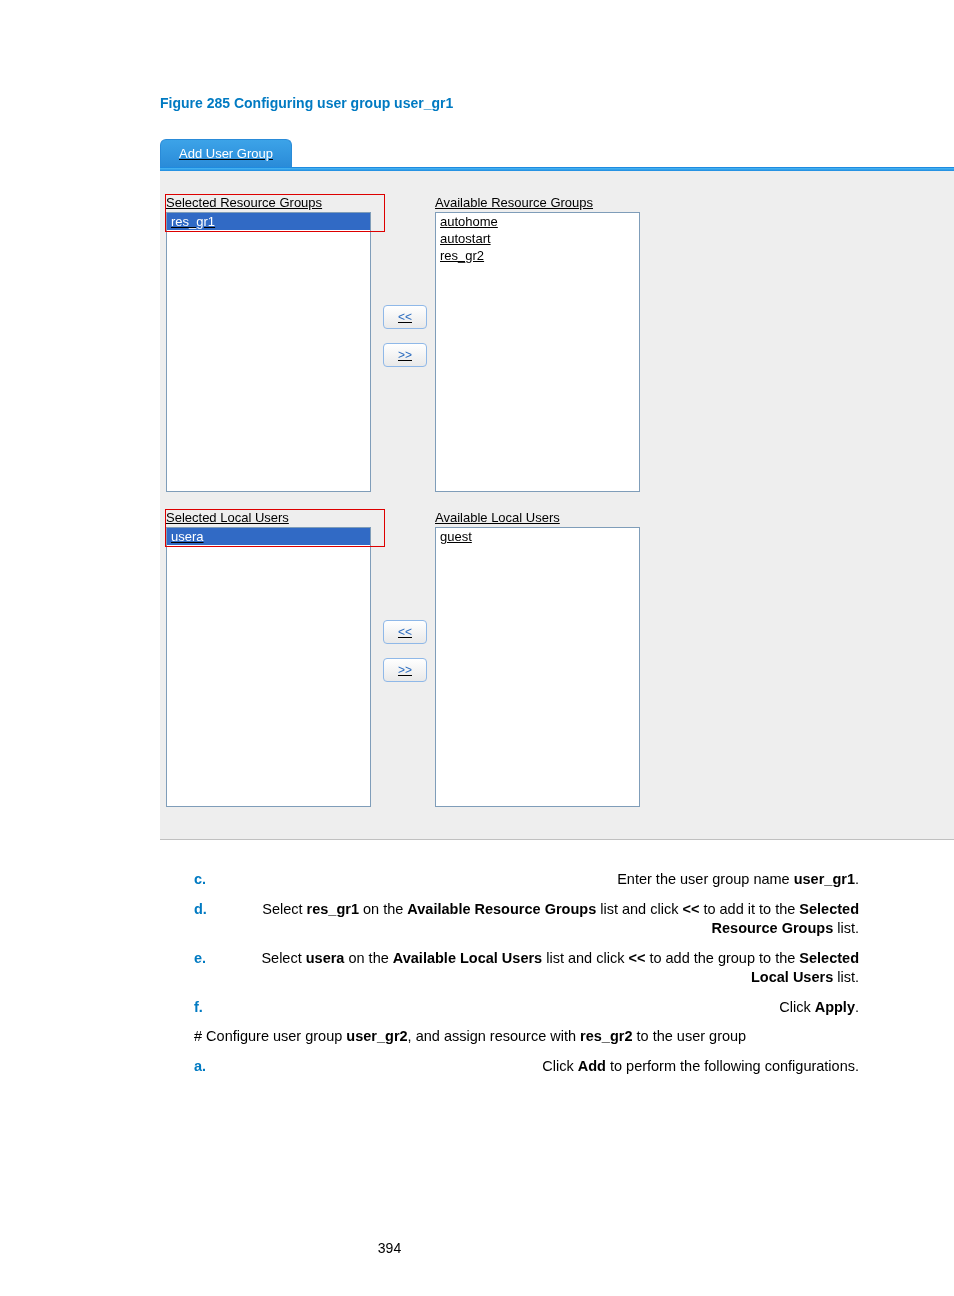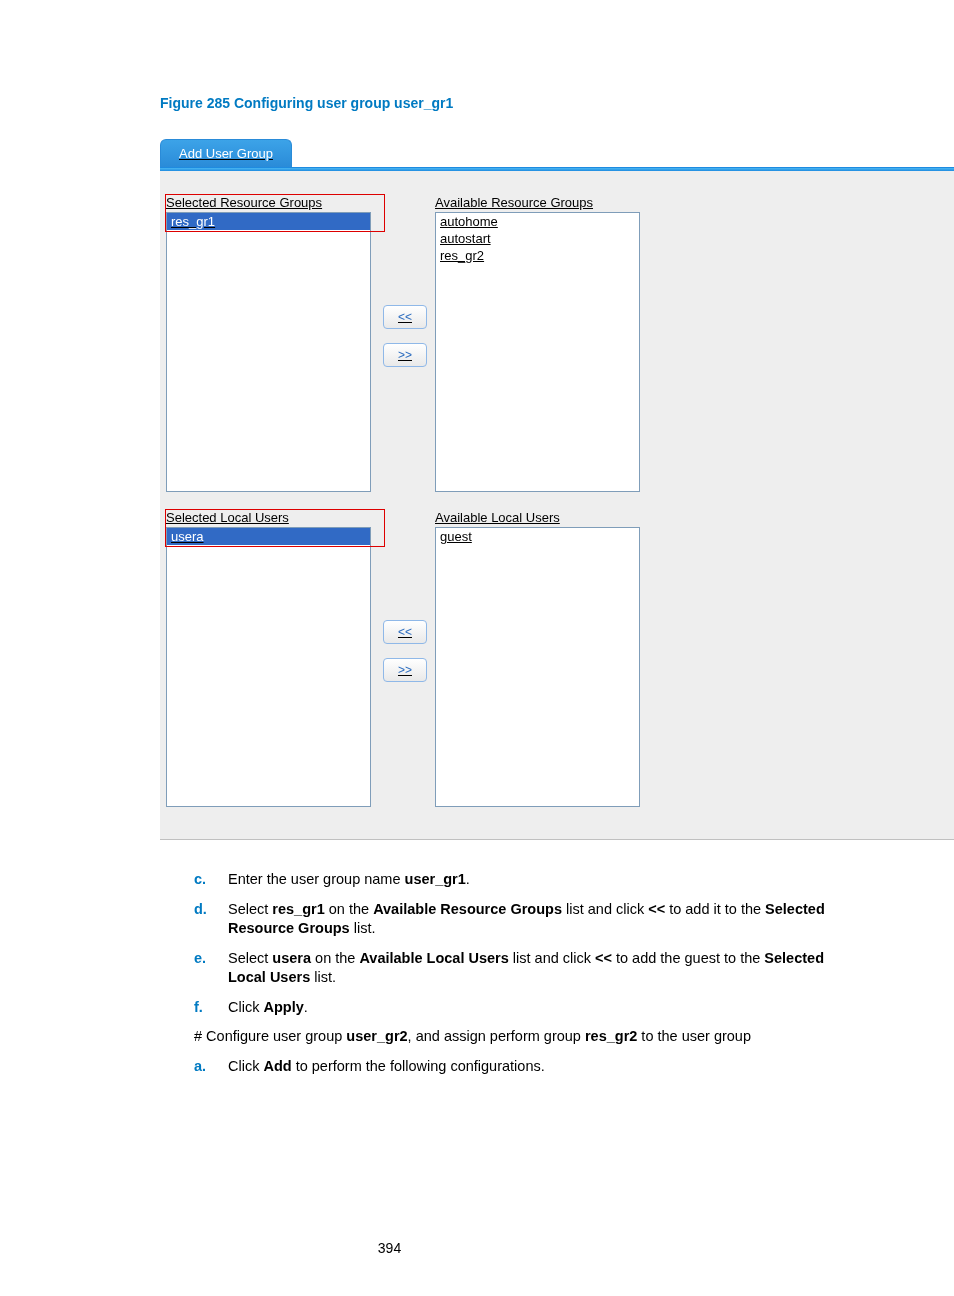--- a/index.html
+++ b/index.html
@@ -186,20 +186,21 @@
   .marker {
     color: #007ac2;
     font-weight: bold;
     width: 26px;
     flex-shrink: 0;
     padding-left: 34px;
   }
   .li-body {
     flex: 1;
     padding-left: 8px;
+    text-align: right;
   }
   .para {
     margin: 8px 0 10px 34px;
   }
   b { font-weight: bold; }
 
   .page-num {
     position: absolute;
     bottom: 40px;
     left: 0;
@@ -279,33 +280,33 @@
       </li>
       <li>
         <span class="marker">d.</span>
         <span class="li-body">
           <span>Select </span><b>res_gr1</b><span> on the </span><b>Available Resource Groups</b><span> list and click </span><b>&lt;&lt;</b><span> to add it to the </span><b>Selected Resource Groups</b><span> list.</span>
         </span>
       </li>
       <li>
         <span class="marker">e.</span>
         <span class="li-body">
-          <span>Select </span><b>usera</b><span> on the </span><b>Available Local Users</b><span> list and click </span><b>&lt;&lt;</b><span> to add the guest to the </span><b>Selected Local Users</b><span> list.</span>
+          <span>Select </span><b>usera</b><span> on the </span><b>Available Local Users</b><span> list and click </span><b>&lt;&lt;</b><span> to add the group to the </span><b>Selected Local Users</b><span> list.</span>
         </span>
       </li>
       <li>
         <span class="marker">f.</span>
         <span class="li-body">
           <span>Click </span><b>Apply</b><span>.</span>
         </span>
       </li>
     </ol>
 
     <div class="para">
-      <span># Configure user group </span><b>user_gr2</b><span>, and assign perform group </span><b>res_gr2</b><span> to the user group</span>
+      <span># Configure user group </span><b>user_gr2</b><span>, and assign resource with </span><b>res_gr2</b><span> to the user group</span>
     </div>
 
     <ol>
       <li>
         <span class="marker">a.</span>
         <span class="li-body">
           <span>Click </span><b>Add</b><span> to perform the following configurations.</span>
         </span>
       </li>
     </ol>

